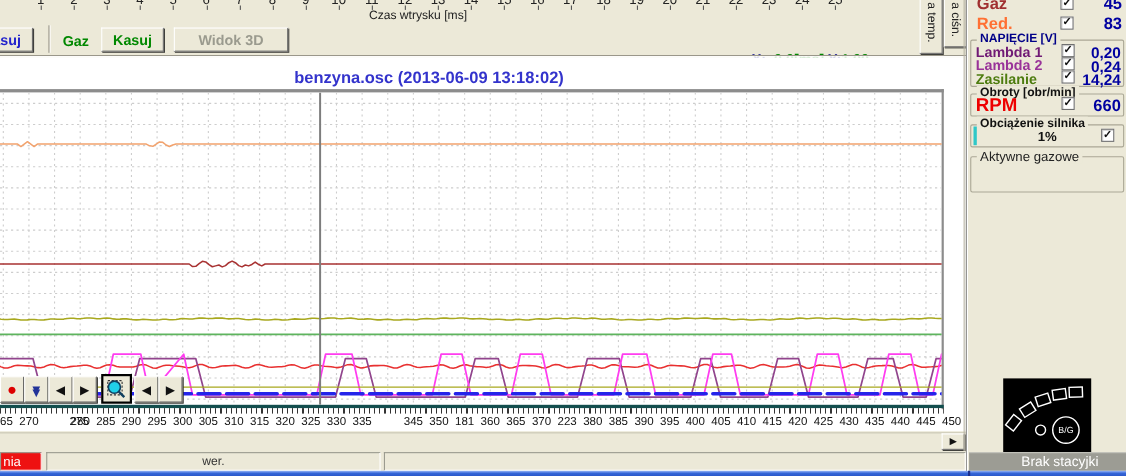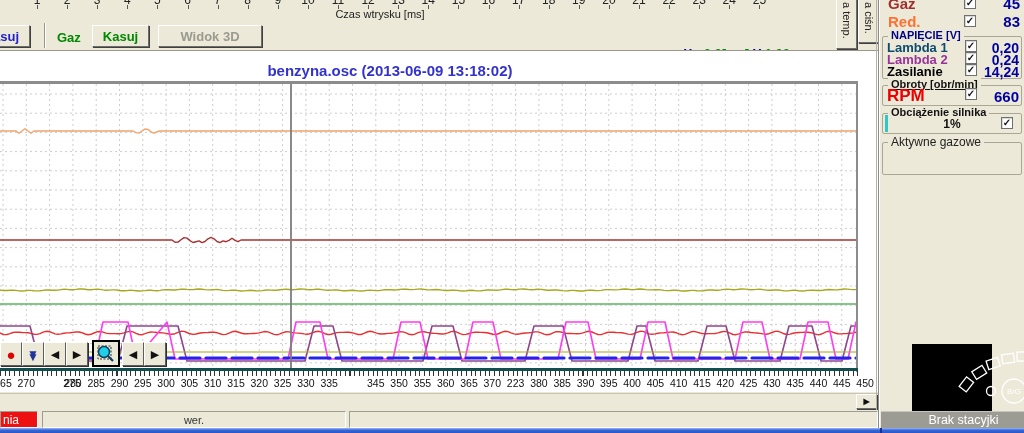--- a/index.html
+++ b/index.html
@@ -219,21 +219,21 @@
     <span class="xlab" style="left: 189.4px;">305</span>
     <span class="xlab" style="left: 212.7px;">310</span>
     <span class="xlab" style="left: 236px;">315</span>
     <span class="xlab" style="left: 259.3px;">320</span>
     <span class="xlab" style="left: 282.6px;">325</span>
     <span class="xlab" style="left: 305.9px;">330</span>
     <span class="xlab" style="left: 329.2px;">335</span>
     <span class="xlab" style="left: 352.5px; margin-top: 30px;">340</span>
     <span class="xlab" style="left: 375.8px;">345</span>
     <span class="xlab" style="left: 399.1px;">350</span>
-    <span class="xlab" style="left: 422.4px;">355</span>
+    <span class="xlab" style="left: 422.4px;">181</span>
     <span class="xlab" style="left: 445.7px;">360</span>
     <span class="xlab" style="left: 469px;">365</span>
     <span class="xlab" style="left: 492.3px;">370</span>
     <span class="xlab" style="left: 515.6px;">223</span>
     <span class="xlab" style="left: 538.9px;">380</span>
     <span class="xlab" style="left: 562.2px;">385</span>
     <span class="xlab" style="left: 585.5px;">390</span>
     <span class="xlab" style="left: 608.8px;">395</span>
     <span class="xlab" style="left: 632.1px;">400</span>
     <span class="xlab" style="left: 655.4px;">405</span>
@@ -289,57 +289,57 @@
 </div>
 <div class="prow" style="left:884px;top:13px;width:138px;height:16px;">
   <span class="plabel" style="font-size: 15px; color: rgb(255, 112, 51);">Red.</span>
   <span class="cb" style="left:80px;top:2px;">✓</span>
   <span class="pvalue">83</span>
 </div>
 
 <div class="group" style="left:882px;top:36px;width:140px;height:43px;">
   <span class="glabel" style="color: rgb(0, 0, 136);">NAPIĘCIE [V]</span>
   <div class="prow" style="left:0;top:3px;">
-    <span class="plabel" style="color: #0c4a6e;">Lambda 1</span>
+    <span class="plabel" style="color: #701a75;">Lambda 1</span>
     <span class="cb" style="left:82px;top:0;">✓</span>
     <span class="pvalue" style="font-size:14px;">0,20</span>
   </div>
   <div class="prow" style="left:0;top:15px;">
     <span class="plabel" style="color: rgb(153, 51, 153);">Lambda 2</span>
     <span class="cb" style="left:82px;top:0;">✓</span>
     <span class="pvalue" style="font-size:14px;">0,24</span>
   </div>
   <div class="prow" style="left:0;top:27px;">
-    <span class="plabel" style="color: #000000;">Zasilanie</span>
+    <span class="plabel" style="color: #4d7c0f;">Zasilanie</span>
     <span class="cb" style="left:82px;top:0;">✓</span>
     <span class="pvalue" style="font-size:14px;">14,24</span>
   </div>
 </div>
 
 <div class="group" style="left:882px;top:85px;width:140px;height:21px;">
-  <span class="glabel" style="color:#111;text-decoration:underline;">Obroty [obr/min]</span>
+  <span class="glabel" style="color:#111;">Obroty [obr/min]</span>
   <div class="prow" style="left:0;top:2px;height:17px;">
     <span class="plabel" style="font-size: 17px; top: -2px; color: rgb(238, 0, 0);">RPM</span>
     <span class="cb" style="left:82px;top:0;">✓</span>
     <span class="pvalue">660</span>
   </div>
 </div>
 
 <div class="group" style="left:882px;top:113px;width:140px;height:21px;">
   <span class="glabel" style="color:#111;">Obciążenie silnika</span>
   <div class="abs" style="left:2px;top:1px;width:3px;height:17px;background:#2ec8c8;"></div>
   <span class="abs" style="left:0;top:3px;width:100%;text-align:center;font-size:12px;font-weight:bold;color:#111;">1%</span>
   <span class="cb" style="left:118px;top:3px;">✓</span>
 </div>
 
 <div class="group" style="left:882px;top:142px;width:140px;height:33px;">
   <span class="glabel" style="color:#222;font-weight:normal;font-size:12px;">Aktywne gazowe</span>
 </div>
 
-<div class="abs" style="left:912px;top:344px;width:80px;height:67px;background:#000;padding-left:45px;">
+<div class="abs" style="left:912px;top:344px;width:80px;height:67px;background:#000;">
   <svg width="80" height="67" viewBox="0 0 80 67">
     <g fill="none" stroke="#fff" stroke-width="1.3">
       <rect x="3" y="36" width="12" height="9" transform="rotate(-52 9 40)"></rect>
       <rect x="16" y="24" width="12" height="9" transform="rotate(-32 22 28)"></rect>
       <rect x="30" y="15" width="12" height="9" transform="rotate(-18 36 19)"></rect>
       <rect x="45" y="10" width="12" height="9" transform="rotate(-8 51 14)"></rect>
       <rect x="60" y="8" width="12" height="9" transform="rotate(-2 66 12)"></rect>
       <circle cx="34" cy="47" r="4.5"></circle>
       <circle cx="57" cy="47" r="12"></circle>
     </g>

